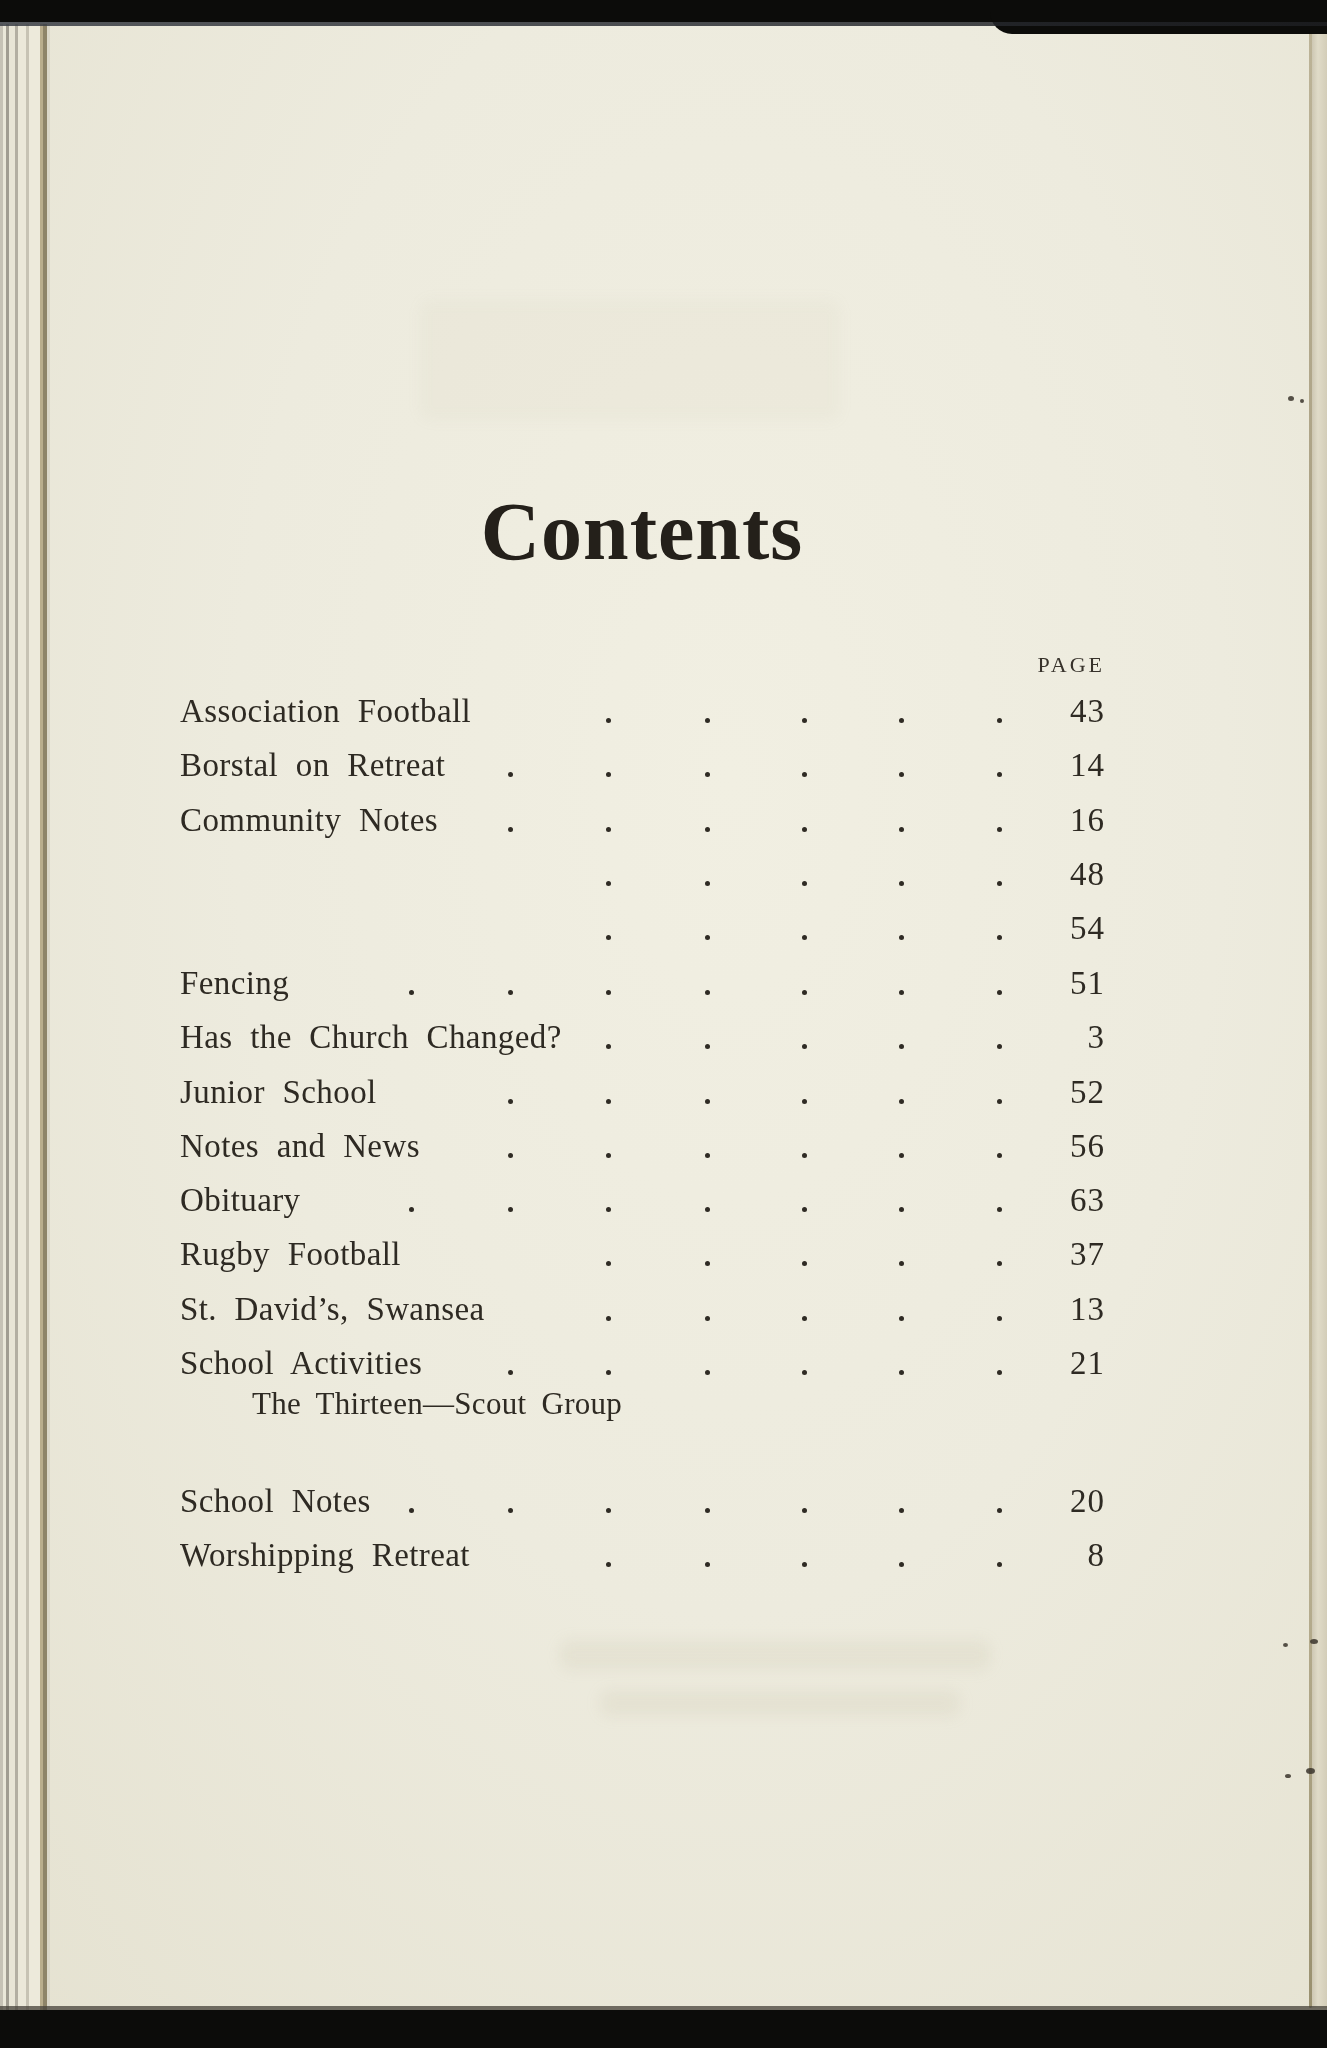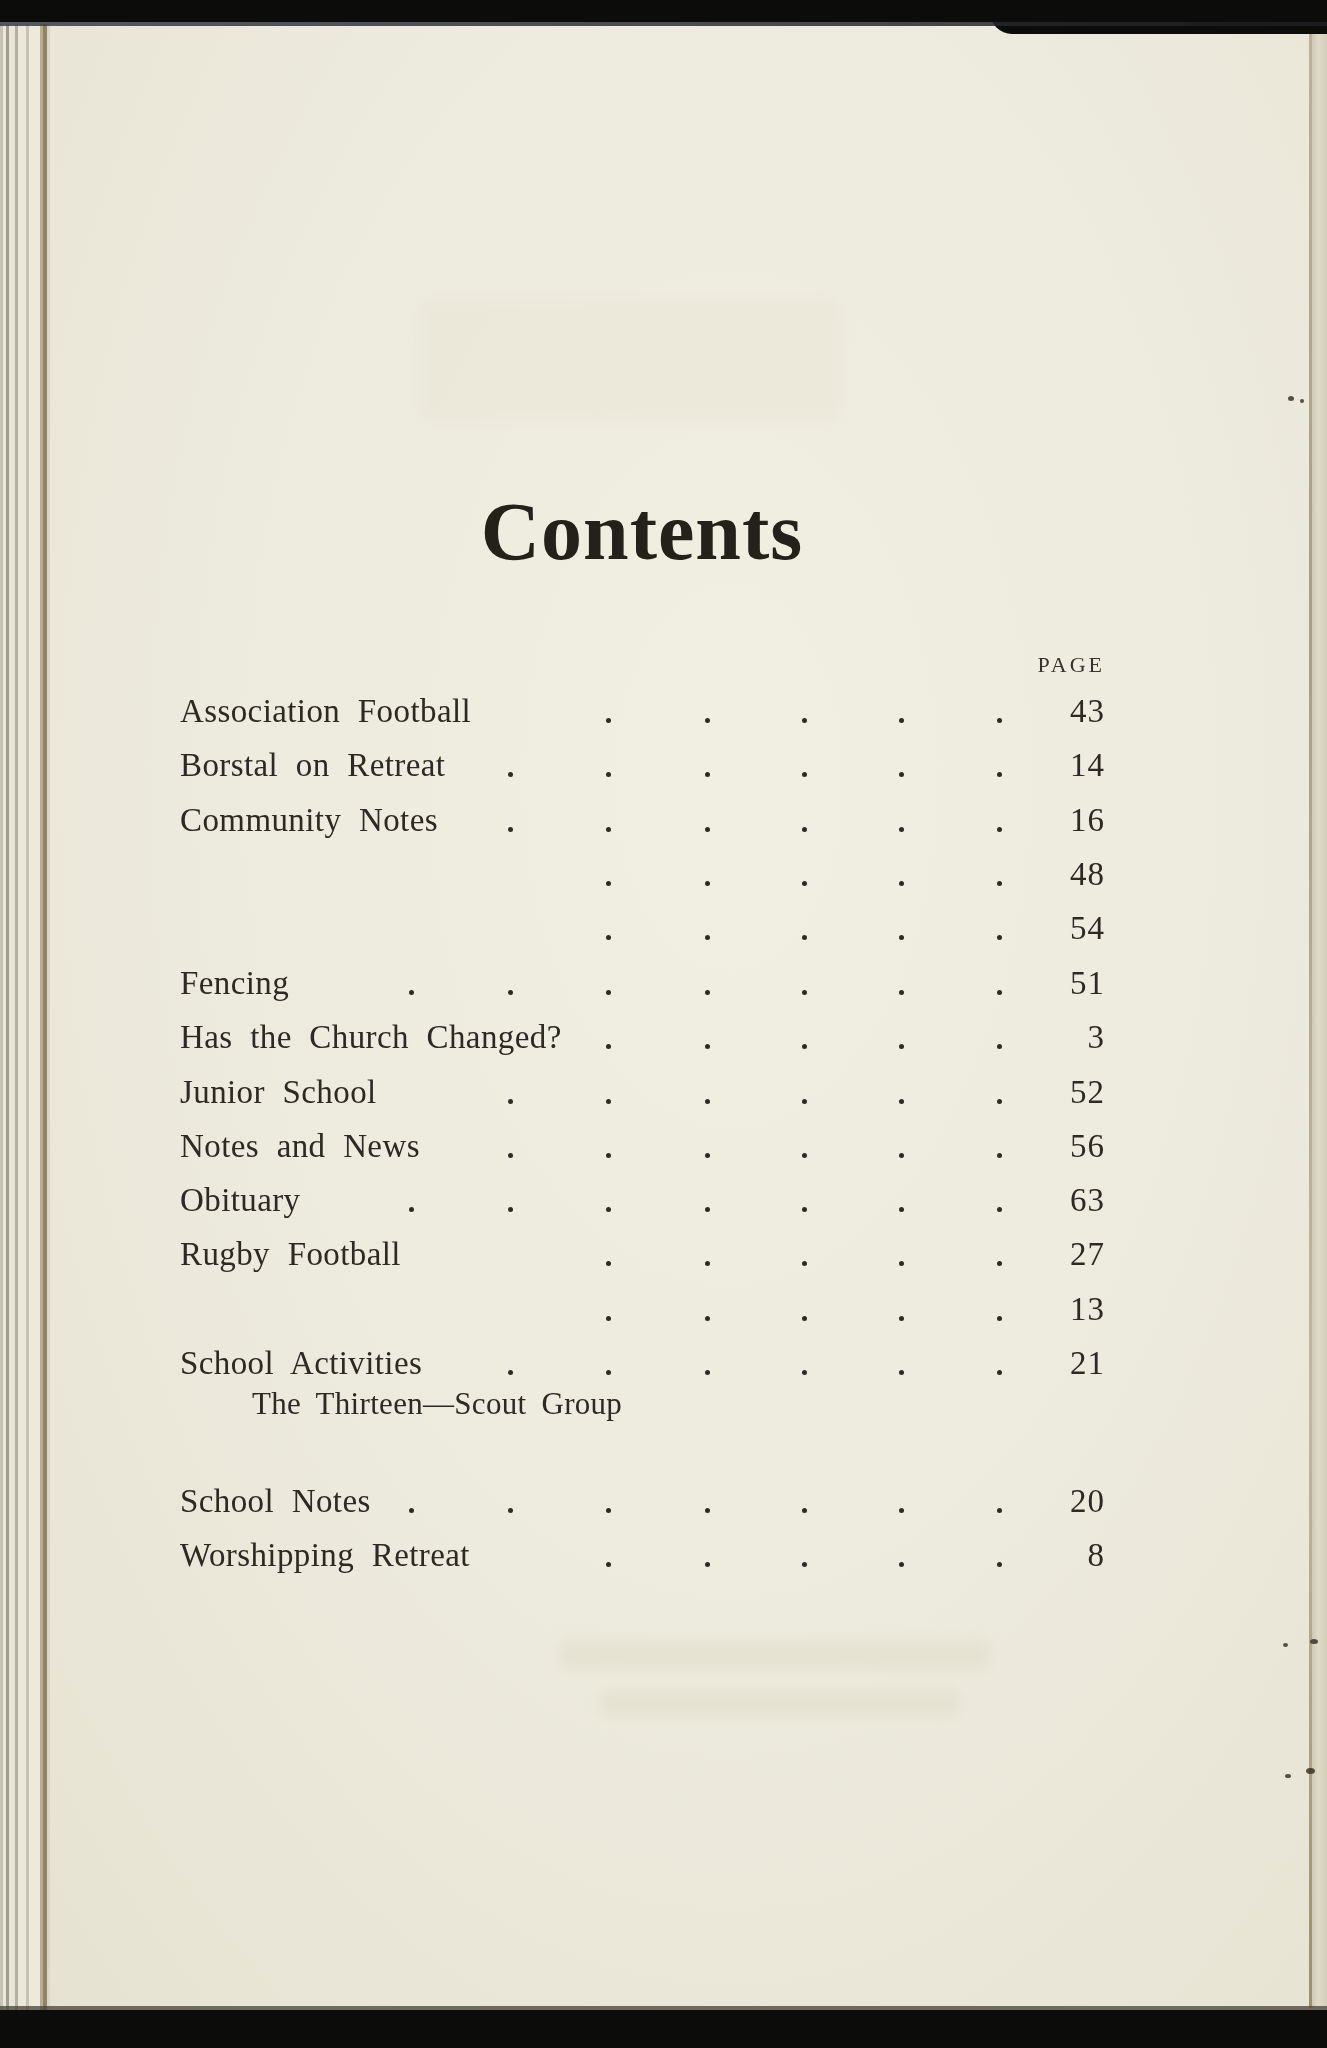--- a/index.html
+++ b/index.html
@@ -101,22 +101,22 @@
       <div class="toc-row" style="top: 693px;"><span>Association Football</span><span class="leader-dot" style="left: 426px;"></span><span class="leader-dot" style="left: 525px;"></span><span class="leader-dot" style="left: 622px;"></span><span class="leader-dot" style="left: 719px;"></span><span class="leader-dot" style="left: 817px;"></span><span class="toc-page">43</span></div>
       <div class="toc-row" style="top: 747px;"><span>Borstal on Retreat</span><span class="leader-dot" style="left: 328px;"></span><span class="leader-dot" style="left: 426px;"></span><span class="leader-dot" style="left: 525px;"></span><span class="leader-dot" style="left: 622px;"></span><span class="leader-dot" style="left: 719px;"></span><span class="leader-dot" style="left: 817px;"></span><span class="toc-page">14</span></div>
       <div class="toc-row" style="top: 802px;"><span>Community Notes</span><span class="leader-dot" style="left: 328px;"></span><span class="leader-dot" style="left: 426px;"></span><span class="leader-dot" style="left: 525px;"></span><span class="leader-dot" style="left: 622px;"></span><span class="leader-dot" style="left: 719px;"></span><span class="leader-dot" style="left: 817px;"></span><span class="toc-page">16</span></div>
       <div class="toc-row" style="top: 856px;"><span class="leader-dot" style="left: 426px;"></span><span class="leader-dot" style="left: 525px;"></span><span class="leader-dot" style="left: 622px;"></span><span class="leader-dot" style="left: 719px;"></span><span class="leader-dot" style="left: 817px;"></span><span class="toc-page">48</span></div>
       <div class="toc-row" style="top: 910px;"><span class="leader-dot" style="left: 426px;"></span><span class="leader-dot" style="left: 525px;"></span><span class="leader-dot" style="left: 622px;"></span><span class="leader-dot" style="left: 719px;"></span><span class="leader-dot" style="left: 817px;"></span><span class="toc-page">54</span></div>
       <div class="toc-row" style="top: 965px;"><span>Fencing</span><span class="leader-dot" style="left: 229px;"></span><span class="leader-dot" style="left: 328px;"></span><span class="leader-dot" style="left: 426px;"></span><span class="leader-dot" style="left: 525px;"></span><span class="leader-dot" style="left: 622px;"></span><span class="leader-dot" style="left: 719px;"></span><span class="leader-dot" style="left: 817px;"></span><span class="toc-page">51</span></div>
       <div class="toc-row" style="top: 1019px;"><span>Has the Church Changed?</span><span class="leader-dot" style="left: 426px;"></span><span class="leader-dot" style="left: 525px;"></span><span class="leader-dot" style="left: 622px;"></span><span class="leader-dot" style="left: 719px;"></span><span class="leader-dot" style="left: 817px;"></span><span class="toc-page">3</span></div>
       <div class="toc-row" style="top: 1074px;"><span>Junior School</span><span class="leader-dot" style="left: 328px;"></span><span class="leader-dot" style="left: 426px;"></span><span class="leader-dot" style="left: 525px;"></span><span class="leader-dot" style="left: 622px;"></span><span class="leader-dot" style="left: 719px;"></span><span class="leader-dot" style="left: 817px;"></span><span class="toc-page">52</span></div>
       <div class="toc-row" style="top: 1128px;"><span>Notes and News</span><span class="leader-dot" style="left: 328px;"></span><span class="leader-dot" style="left: 426px;"></span><span class="leader-dot" style="left: 525px;"></span><span class="leader-dot" style="left: 622px;"></span><span class="leader-dot" style="left: 719px;"></span><span class="leader-dot" style="left: 817px;"></span><span class="toc-page">56</span></div>
       <div class="toc-row" style="top: 1182px;"><span>Obituary</span><span class="leader-dot" style="left: 229px;"></span><span class="leader-dot" style="left: 328px;"></span><span class="leader-dot" style="left: 426px;"></span><span class="leader-dot" style="left: 525px;"></span><span class="leader-dot" style="left: 622px;"></span><span class="leader-dot" style="left: 719px;"></span><span class="leader-dot" style="left: 817px;"></span><span class="toc-page">63</span></div>
-      <div class="toc-row" style="top: 1236px;"><span>Rugby Football</span><span class="leader-dot" style="left: 426px;"></span><span class="leader-dot" style="left: 525px;"></span><span class="leader-dot" style="left: 622px;"></span><span class="leader-dot" style="left: 719px;"></span><span class="leader-dot" style="left: 817px;"></span><span class="toc-page">27</span></div>
-      <div class="toc-row" style="top: 1291px;"><span class="leader-dot" style="left: 426px;"></span><span class="leader-dot" style="left: 525px;"></span><span class="leader-dot" style="left: 622px;"></span><span class="leader-dot" style="left: 719px;"></span><span class="leader-dot" style="left: 817px;"></span><span class="toc-page">13</span></div>
+      <div class="toc-row" style="top: 1236px;"><span>Rugby Football</span><span class="leader-dot" style="left: 426px;"></span><span class="leader-dot" style="left: 525px;"></span><span class="leader-dot" style="left: 622px;"></span><span class="leader-dot" style="left: 719px;"></span><span class="leader-dot" style="left: 817px;"></span><span class="toc-page">37</span></div>
+      <div class="toc-row" style="top: 1291px;"><span>St. David’s, Swansea</span><span class="leader-dot" style="left: 426px;"></span><span class="leader-dot" style="left: 525px;"></span><span class="leader-dot" style="left: 622px;"></span><span class="leader-dot" style="left: 719px;"></span><span class="leader-dot" style="left: 817px;"></span><span class="toc-page">13</span></div>
       <div class="toc-row" style="top: 1345px;"><span>School Activities</span><span class="leader-dot" style="left: 328px;"></span><span class="leader-dot" style="left: 426px;"></span><span class="leader-dot" style="left: 525px;"></span><span class="leader-dot" style="left: 622px;"></span><span class="leader-dot" style="left: 719px;"></span><span class="leader-dot" style="left: 817px;"></span><span class="toc-page">21</span></div>
       <div class="toc-sub" style="top: 1384px;">
         <div>The Thirteen—Scout Group</div>
       </div>
       <div class="toc-row" style="top: 1483px;"><span>School Notes</span><span class="leader-dot" style="left: 229px;"></span><span class="leader-dot" style="left: 328px;"></span><span class="leader-dot" style="left: 426px;"></span><span class="leader-dot" style="left: 525px;"></span><span class="leader-dot" style="left: 622px;"></span><span class="leader-dot" style="left: 719px;"></span><span class="leader-dot" style="left: 817px;"></span><span class="toc-page">20</span></div>
       <div class="toc-row" style="top: 1537px;"><span>Worshipping Retreat</span><span class="leader-dot" style="left: 426px;"></span><span class="leader-dot" style="left: 525px;"></span><span class="leader-dot" style="left: 622px;"></span><span class="leader-dot" style="left: 719px;"></span><span class="leader-dot" style="left: 817px;"></span><span class="toc-page">8</span></div>
     </div>
 </div>
 
 </body></html>

